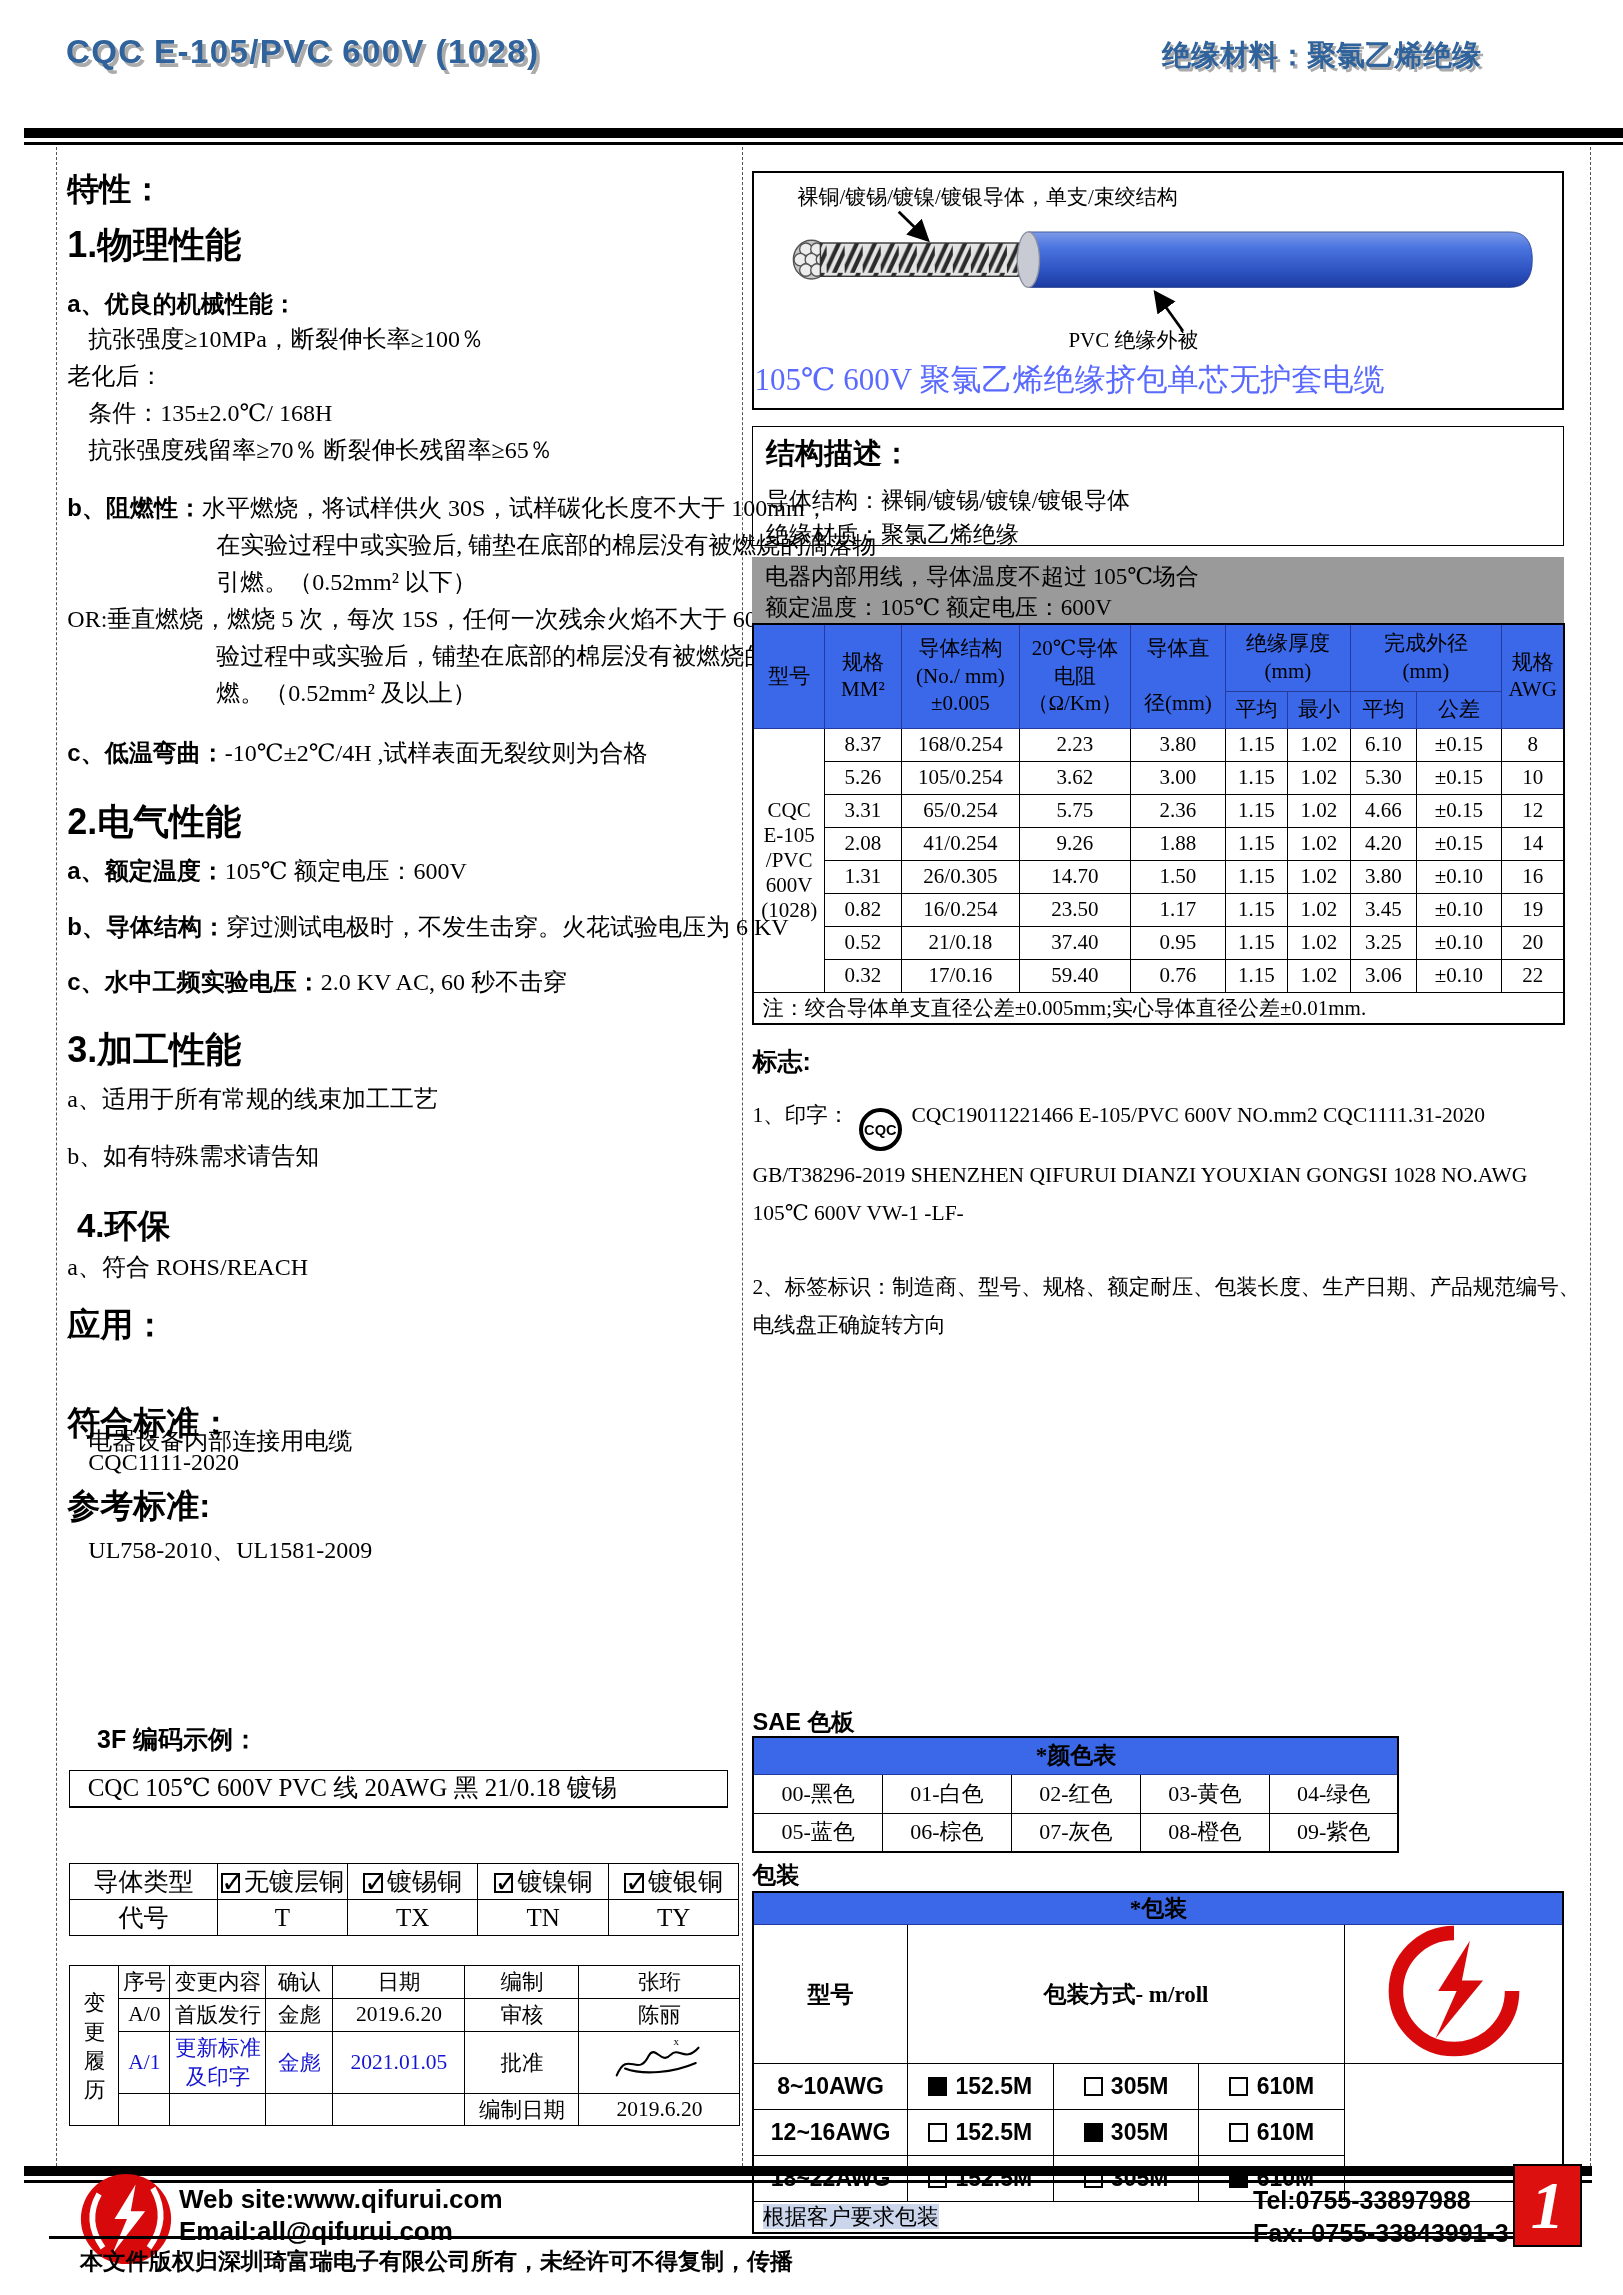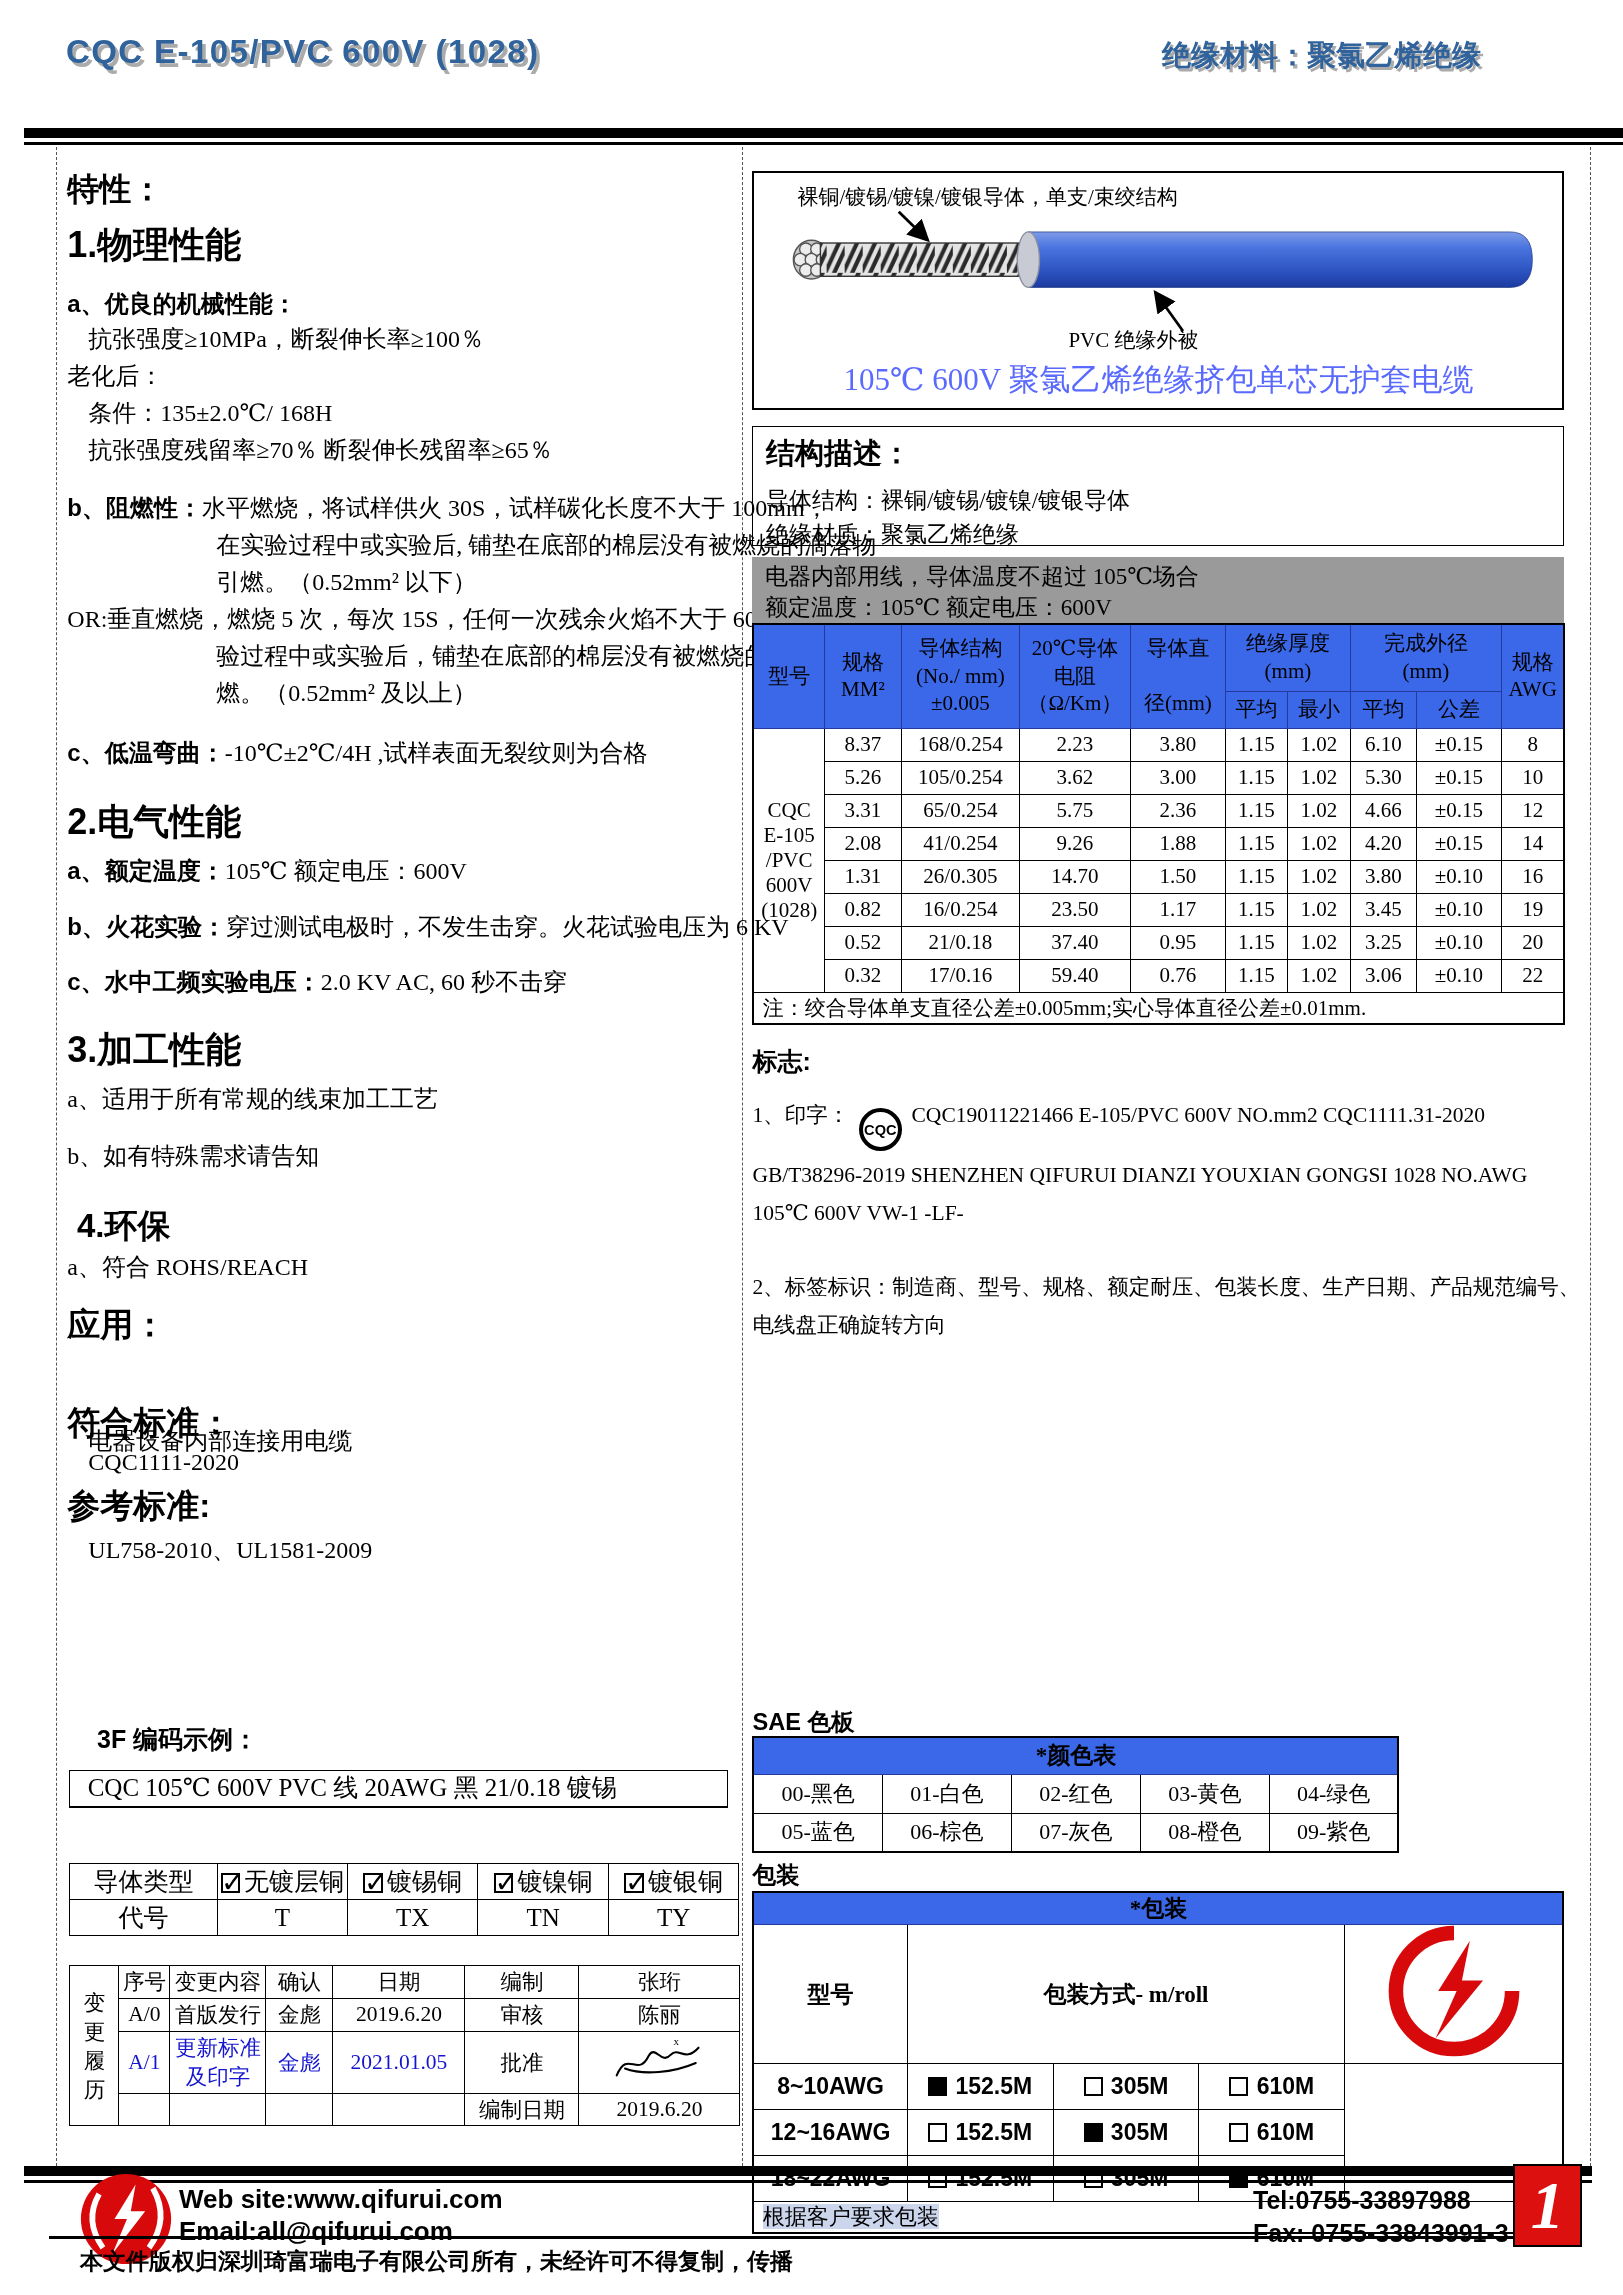--- a/index.html
+++ b/index.html
@@ -44,21 +44,21 @@
   .hist-side{font:23px var(--sans);line-height:1.45}
   .rev-blue{color:var(--revision-blue);font-weight:bold}
 
   
   .rightcol{position:absolute;left:742px;top:146px;width:848px;height:2021px}
   .rbox{position:absolute;left:10.4px;width:812px}
 
   .illus-box{top:25px;height:239px;border:2.1px solid #000}
   .illus-label1{position:absolute;left:43px;top:9.7px;font:21px var(--serif);white-space:nowrap}
   .illus-label2{position:absolute;left:314px;top:153px;font:21px var(--serif);white-space:nowrap}
-  .illus-caption{position:absolute;left:0;right:0;bottom:7px;text-align:center;font:31px var(--serif);color:var(--caption-blue);white-space:nowrap}
+  .illus-caption{position:absolute;left:0;right:0;bottom:7px;text-align:left;font:31px var(--serif);color:var(--caption-blue);white-space:nowrap}
   .cable-svg{position:absolute;left:0;top:0}
 
   .struct-box{top:280px;height:120px;border:1.4px solid #000;padding:7px 12.5px}
   .struct-title{font:bold 29px var(--sans);margin-bottom:9.7px}
   .struct-line{font:23px var(--serif);line-height:1.5;white-space:nowrap}
 
   .gray-box{top:411px;height:67px;background:var(--gray);padding:4.2px 12.5px}
   .gray-line{font:23px var(--serif);line-height:1.35;white-space:nowrap}
 
   .spec-table{top:477px;width:812px;border:2.1px solid #000}
@@ -130,21 +130,21 @@
     <div class="blk body-t hang" style="top:383px">在实验过程中或实验后, 铺垫在底部的棉层没有被燃烧的滴落物</div>
     <div class="blk body-t hang" style="top:420px">引燃。（0.52mm² 以下）</div>
     <div class="blk body-t" style="top:457px">OR:垂直燃烧，燃烧 5 次，每次 15S，任何一次残余火焰不大于 60S。在实</div>
     <div class="blk body-t hang" style="top:494px">验过程中或实验后，铺垫在底部的棉层没有被燃烧的滴落物引</div>
     <div class="blk body-t hang" style="top:531px">燃。（0.52mm² 及以上）</div>
 
     <div class="blk body-t" style="top:591px"><span class="lbl">c、低温弯曲：</span><span>-10℃±2℃/4H ,试样表面无裂纹则为合格</span></div>
 
     <div class="blk t-big" style="top:652px">2.电气性能</div>
     <div class="blk body-t" style="top:709px"><span class="lbl">a、额定温度：</span><span>105℃   额定电压：600V</span></div>
-    <div class="blk body-t" style="top:765px"><span class="lbl">b、火花实验：</span><span>穿过测试电极时，不发生击穿。火花试验电压为 6 KV</span></div>
+    <div class="blk body-t" style="top:765px"><span class="lbl">b、导体结构：</span><span>穿过测试电极时，不发生击穿。火花试验电压为 6 KV</span></div>
     <div class="blk body-t" style="top:820px"><span class="lbl">c、水中工频实验电压：</span><span>2.0 KV AC, 60 秒不击穿</span></div>
 
     <div class="blk t-big" style="top:880px">3.加工性能</div>
     <div class="blk body-t" style="top:937px">a、适用于所有常规的线束加工工艺</div>
     <div class="blk body-t" style="top:994px">b、如有特殊需求请告知</div>
 
     <div class="blk t-mid" style="top:1058px;left:18px">4.环保</div>
     <div class="blk body-t" style="top:1105px">a、符合 ROHS/REACH</div>
 
     <div class="blk t-mid" style="top:1157px">应用：</div>

